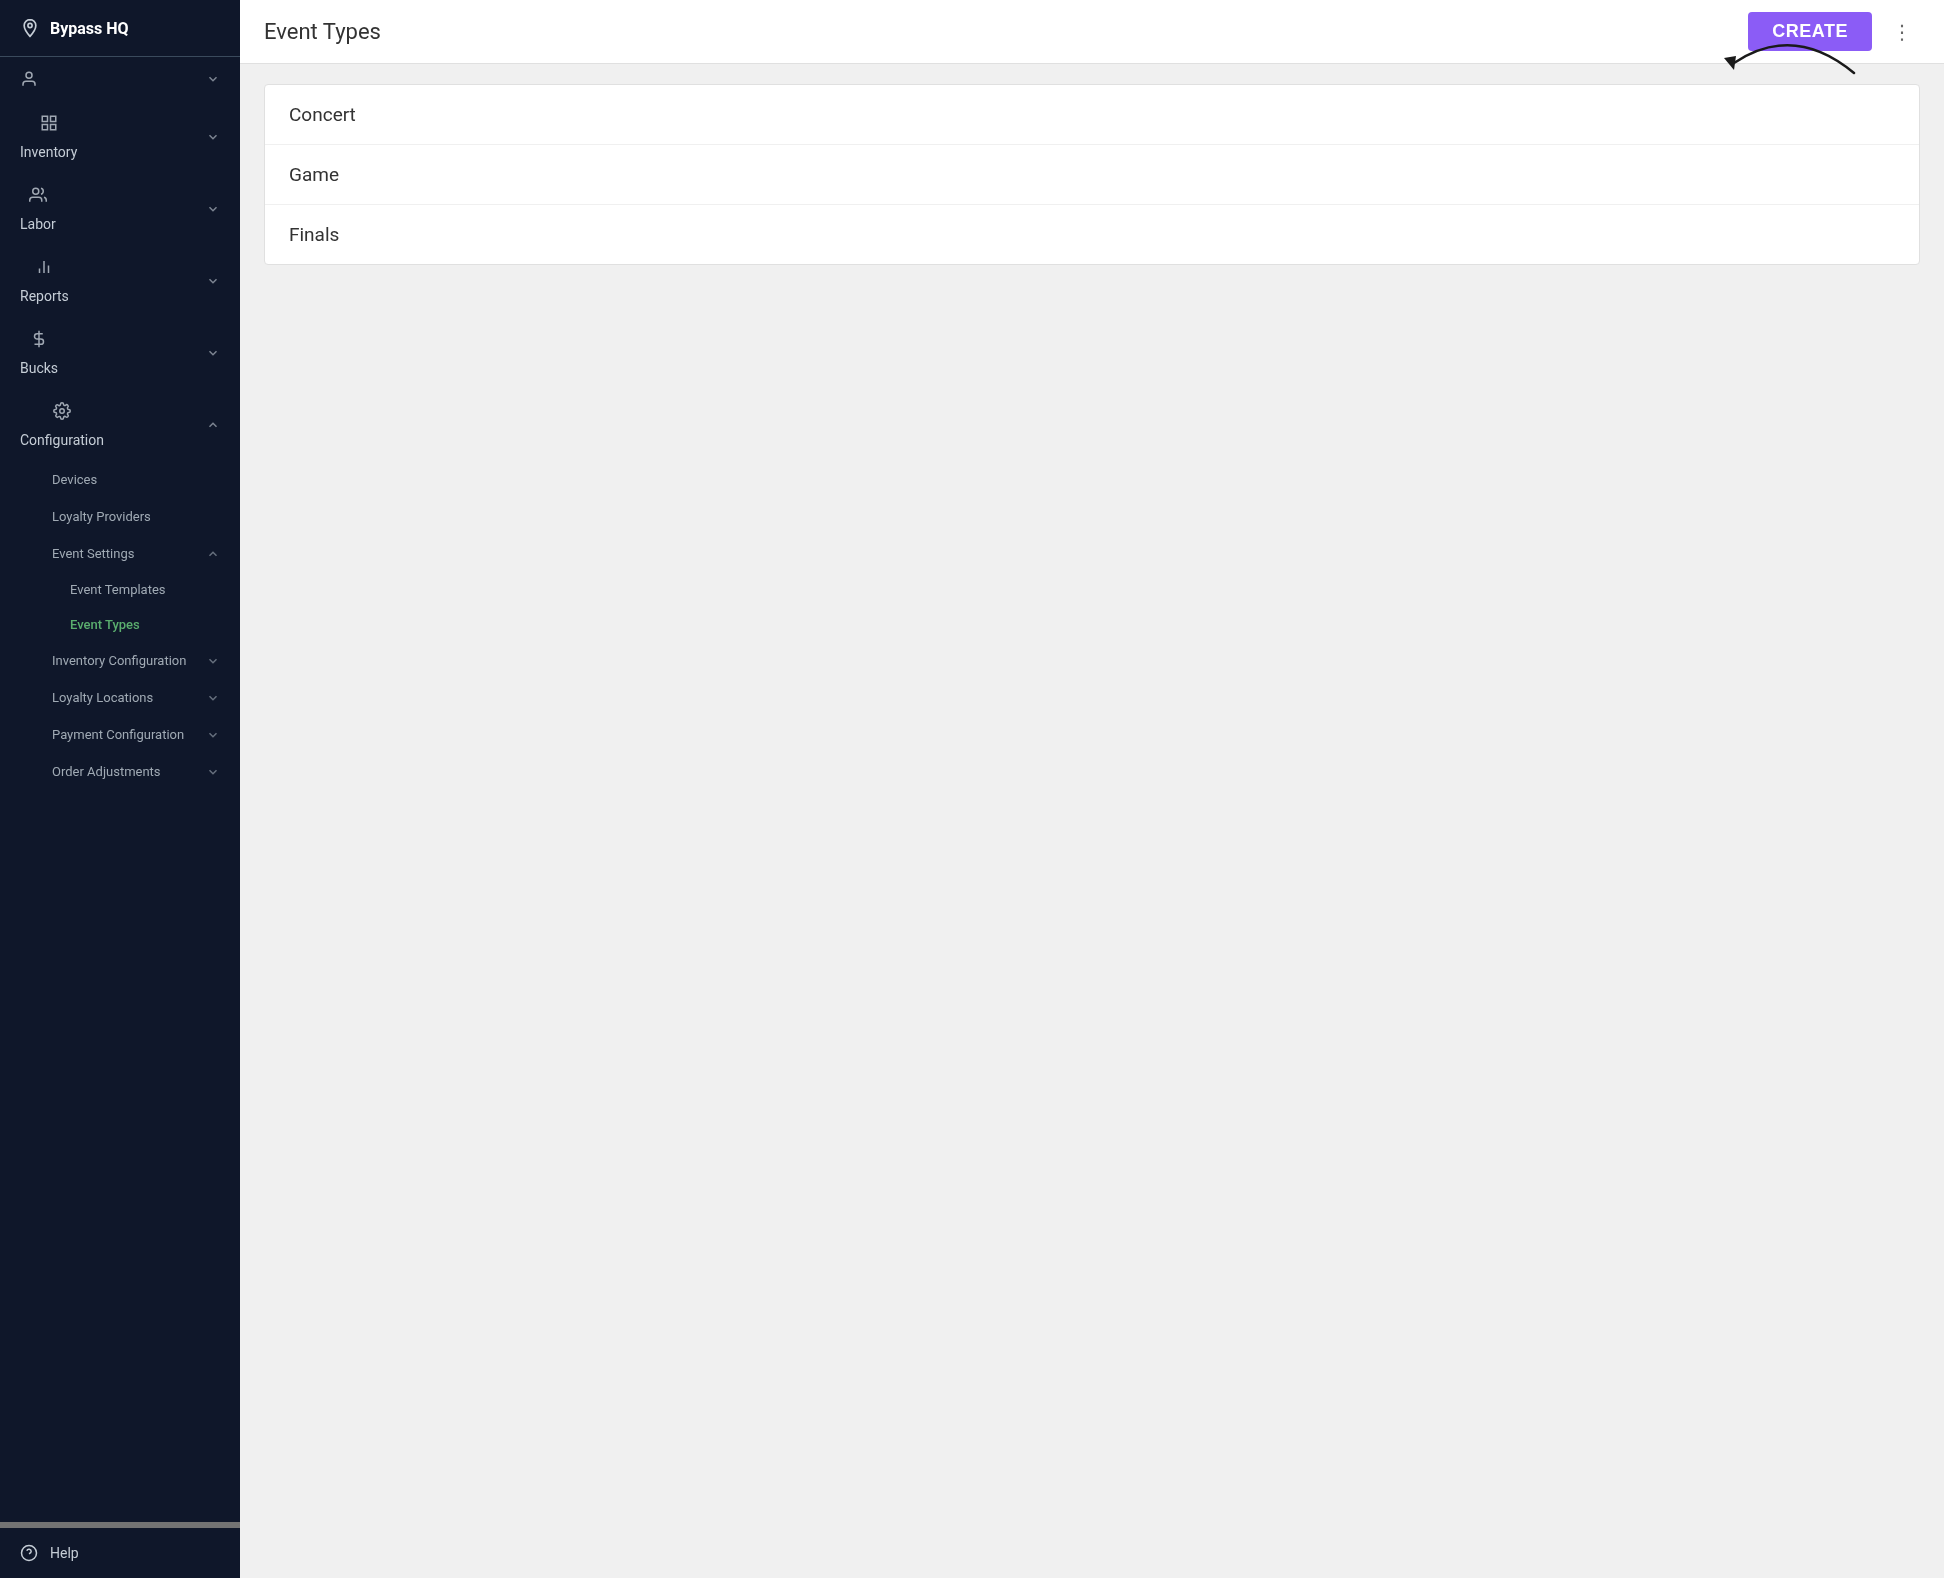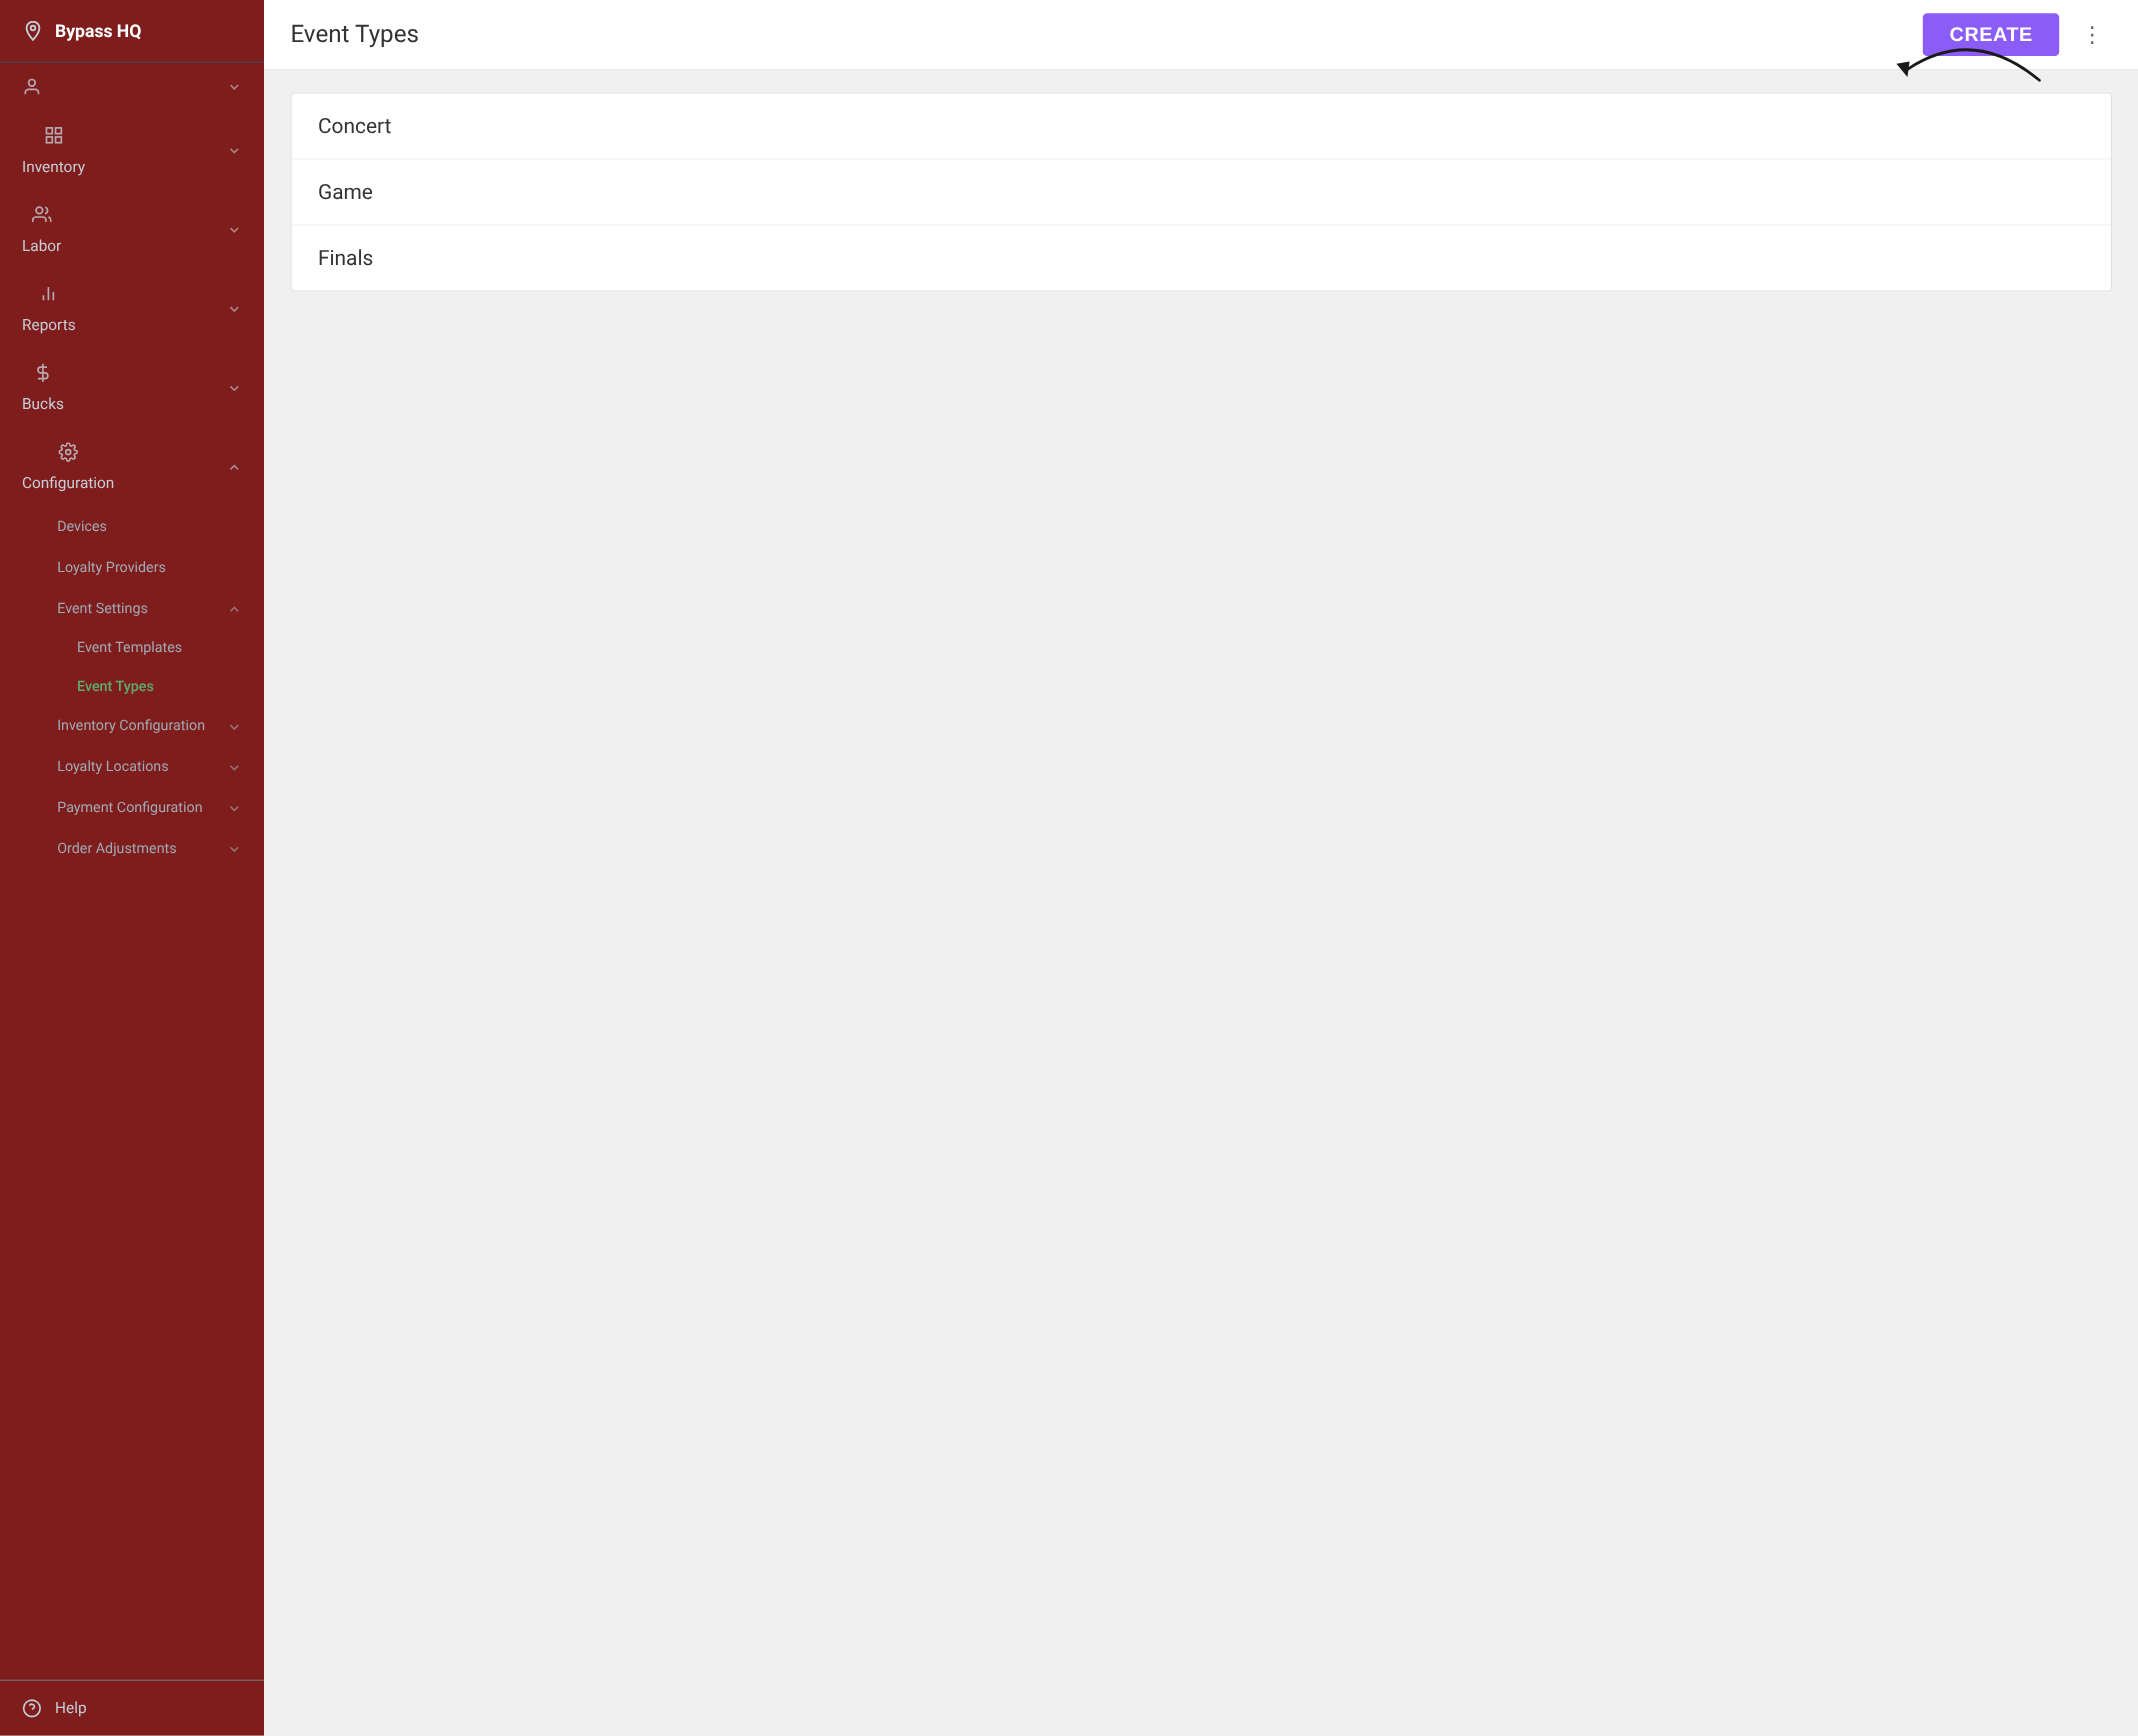--- a/index.html
+++ b/index.html
@@ -8,21 +8,21 @@
       background: #f0f0f0;
       display: flex;
       height: 100vh;
       overflow: hidden;
     }
 
     
     .sidebar {
       width: 240px;
       min-width: 240px;
-      background: #7f1d1d;
+      background: #0f172a;
       color: #c5cdd6;
       display: flex;
       flex-direction: column;
       height: 100%;
       overflow-y: auto;
     }
 
     .sidebar-logo {
       display: flex;
       align-items: center;
@@ -103,21 +103,21 @@
       transition: background 0.15s;
     }
 
     .sub-sub-item.active {
       color: #5aad6e;
       font-weight: 500;
     }
 
     .sidebar-footer {
       padding: 16px 20px;
-      border-top: 1px solid #737373;
+      border-top: 6px solid #737373;
     }
 
     .sidebar-help {
       display: flex;
       align-items: center;
       gap: 12px;
       color: #c5cdd6;
       font-size: 14px;
       cursor: pointer;
     }

